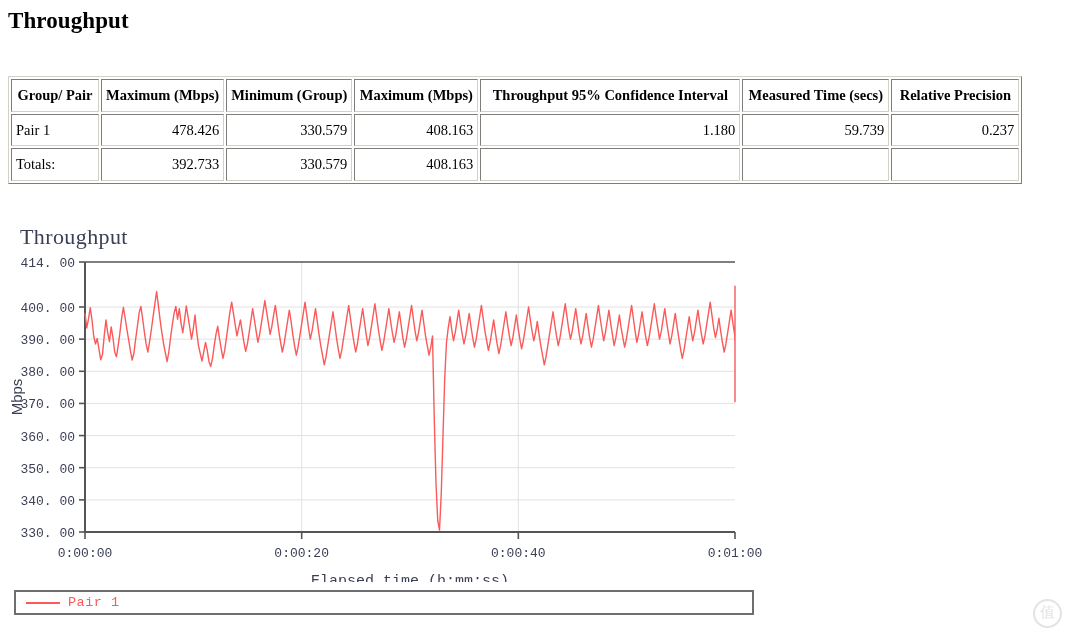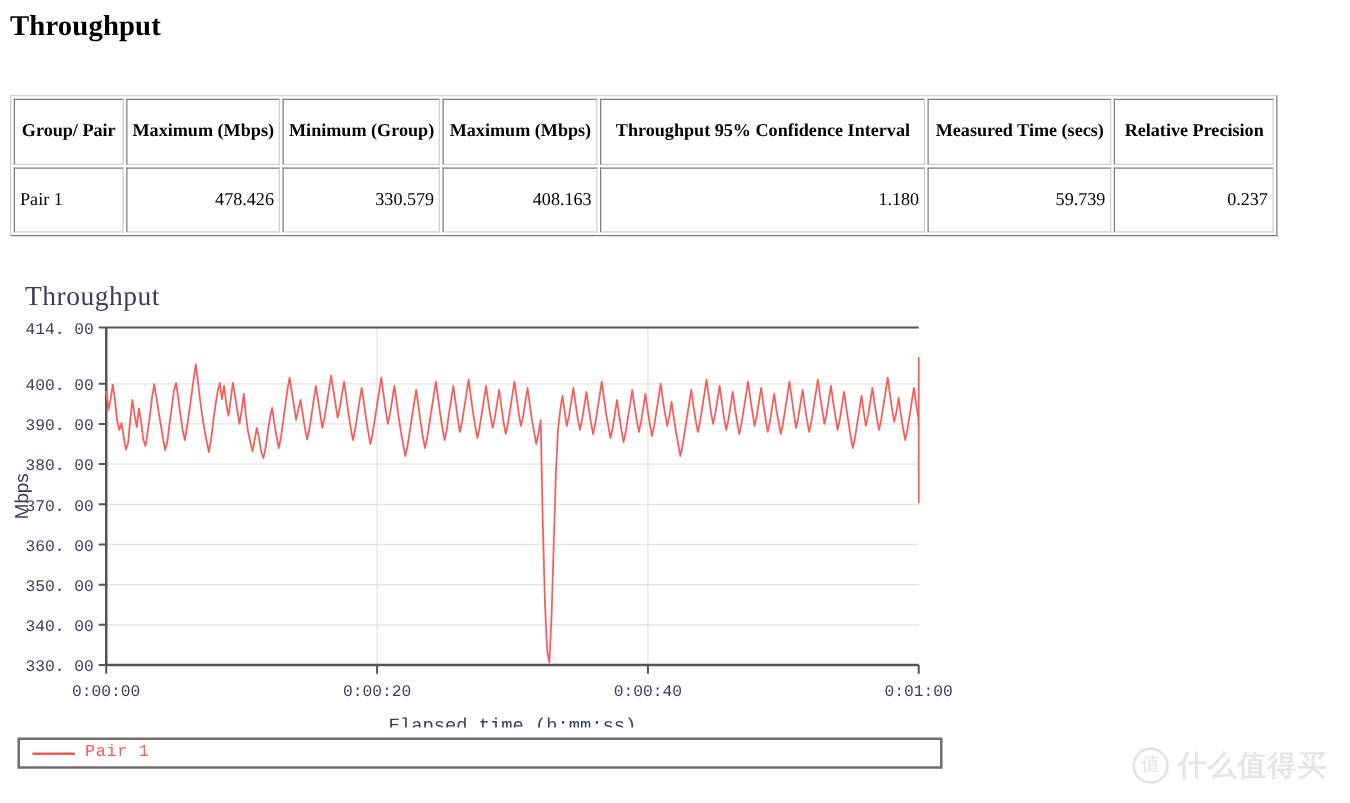--- a/index.html
+++ b/index.html
@@ -40,21 +40,21 @@
     border-spacing: 2px;
     border: 1px outset #d4d0c8;
     background: #ffffff;
     font-family: "Liberation Serif", "DejaVu Serif", serif;
     font-size: 14.5px;
     color: #000000;
   }
   table.summary th,
   table.summary td {
     border: 1px inset #d4d0c8;
-    padding: 16px 4px;
+    padding: 6px 4px;
     line-height: 1.28;
     white-space: nowrap;
   }
   table.summary th {
     font-weight: bold;
     text-align: center;
   }
   table.summary td.rowlabel {
     text-align: left;
   }
@@ -182,20 +182,29 @@
     </thead>
     <tbody>
       <tr>
         <td class="rowlabel">Pair 1</td>
         <td class="num">478.426</td>
         <td class="num">330.579</td>
         <td class="num">408.163</td>
         <td class="num">1.180</td>
         <td class="num">59.739</td>
         <td class="num">0.237</td>
+      </tr>
+      <tr>
+        <td class="rowlabel">Totals:</td>
+        <td class="num">392.733</td>
+        <td class="num">330.579</td>
+        <td class="num">408.163</td>
+        <td class="empty"></td>
+        <td class="empty"></td>
+        <td class="empty"></td>
       </tr>
     </tbody>
   </table>
 </div>
 
 <div class="chart">
   <div class="chart-title">Throughput</div>
   <svg class="chart-svg" id="chart-svg" width="790" height="370">
       <line x1="85" x2="735" y1="95" y2="95" stroke="#e2e2e2" stroke-width="1"></line>
       <line x1="85" x2="735" y1="127.14285714285714" y2="127.14285714285714" stroke="#e2e2e2" stroke-width="1"></line>
@@ -243,14 +252,13 @@
 
 <div class="legend-box">
   <div class="legend-entry">
     <span class="legend-swatch"></span>
     <span class="legend-label">Pair 1</span>
   </div>
 </div>
 
 <div class="watermark">
   <div class="wm-mark">值</div>
-  <div class="wm-text">什么值得买</div>
 </div>
 
 </body></html>

